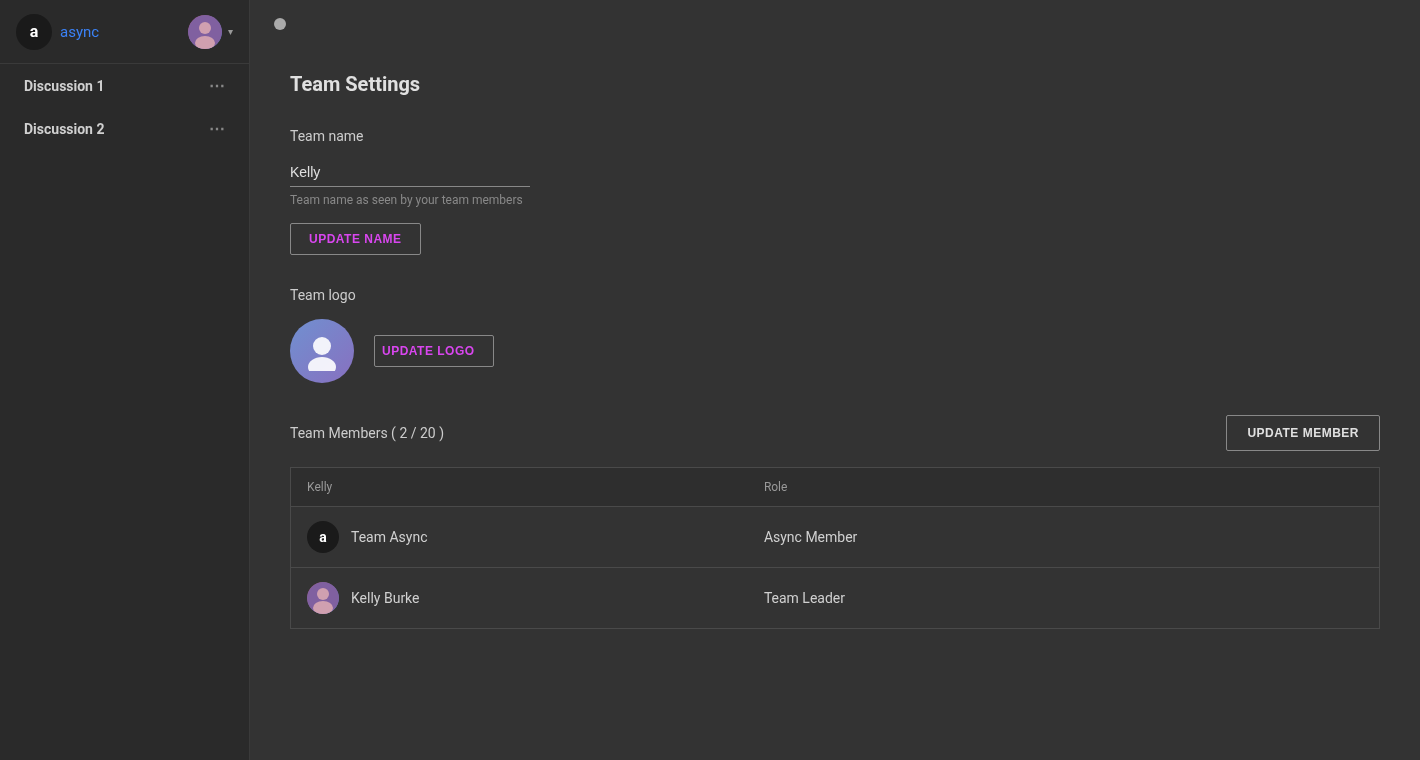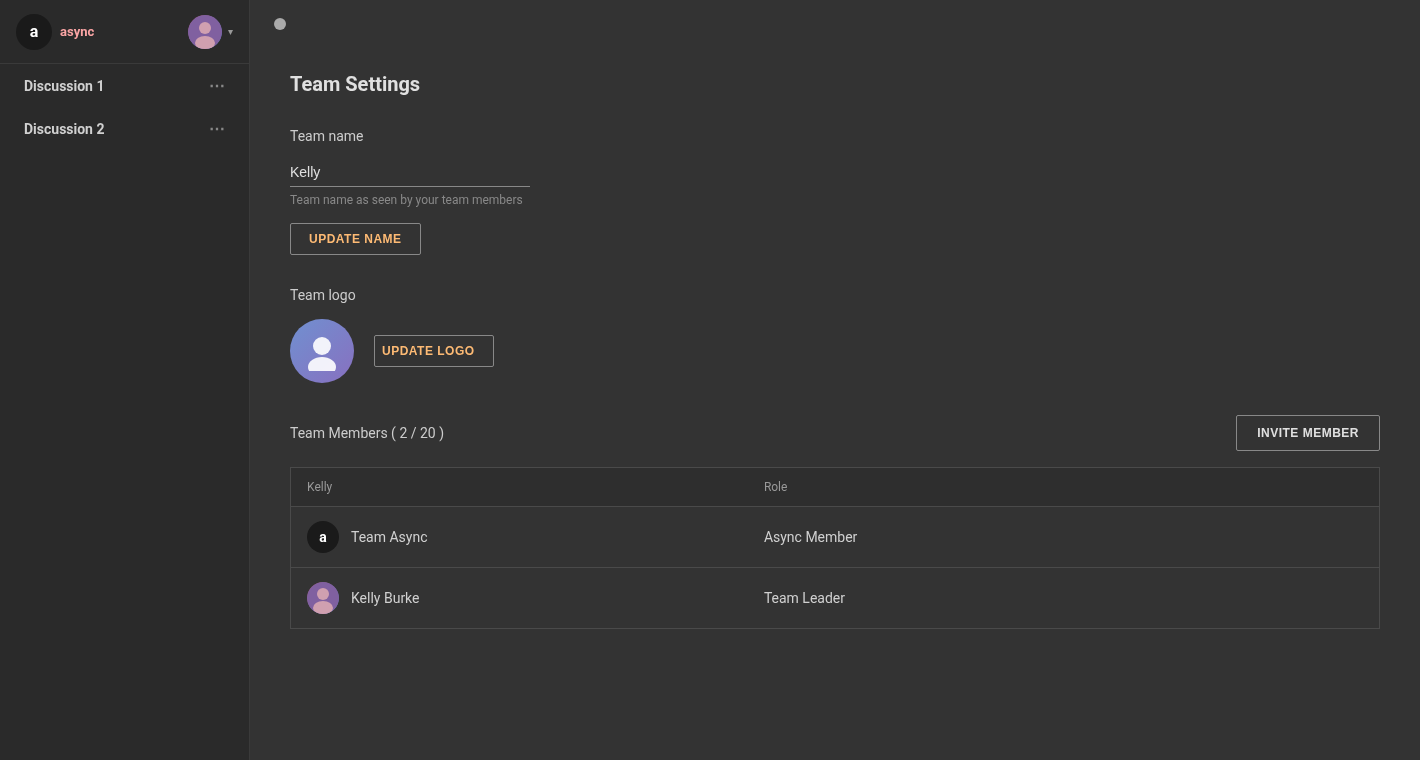--- a/index.html
+++ b/index.html
@@ -46,24 +46,23 @@
       align-items: center;
       justify-content: center;
       font-weight: bold;
       font-size: 16px;
       color: #fff;
       margin-right: 8px;
       flex-shrink: 0;
     }
 
     .app-name {
-      font-size: 13px;
-      color: #fca5a5;
+      font-size: 15px;
+      color: #3b82f6;
       flex: 1;
-      font-weight: bold;
     }
 
     .user-avatar {
       width: 34px;
       height: 34px;
       border-radius: 50%;
       background: linear-gradient(135deg, #a05060 0%, #7060a0 50%, #5080c0 100%);
       margin-right: 6px;
       flex-shrink: 0;
       overflow: hidden;
@@ -186,21 +185,21 @@
 
     .input-hint {
       font-size: 12px;
       color: #888;
       margin-top: 6px;
     }
 
     .btn-outline {
       background: transparent;
       border: 1px solid #888;
-      color: #fdba74;
+      color: #d946ef;
       padding: 8px 18px;
       font-size: 12px;
       font-weight: 600;
       letter-spacing: 0.5px;
       cursor: pointer;
       border-radius: 2px;
       margin-top: 16px;
     }
 
     .logo-section {
@@ -374,21 +373,21 @@
             <ellipse cx="20" cy="36" rx="14" ry="10" fill="rgba(255,255,255,0.9)"></ellipse>
           </svg>
         </div>
         <button class="btn-outline" style="margin-top:0;padding-left:7px;">UPDATE LOGO</button>
       </div>
     </div>
 
     <div class="section">
       <div class="members-header">
         <span class="members-title">Team Members ( 2 / 20 )</span>
-        <button class="btn-invite">INVITE MEMBER</button>
+        <button class="btn-invite">UPDATE MEMBER</button>
       </div>
 
       <table class="members-table">
         <thead>
           <tr>
             <th class="col-person">Kelly</th>
             <th class="col-role">Role</th>
           </tr>
         </thead>
         <tbody>

